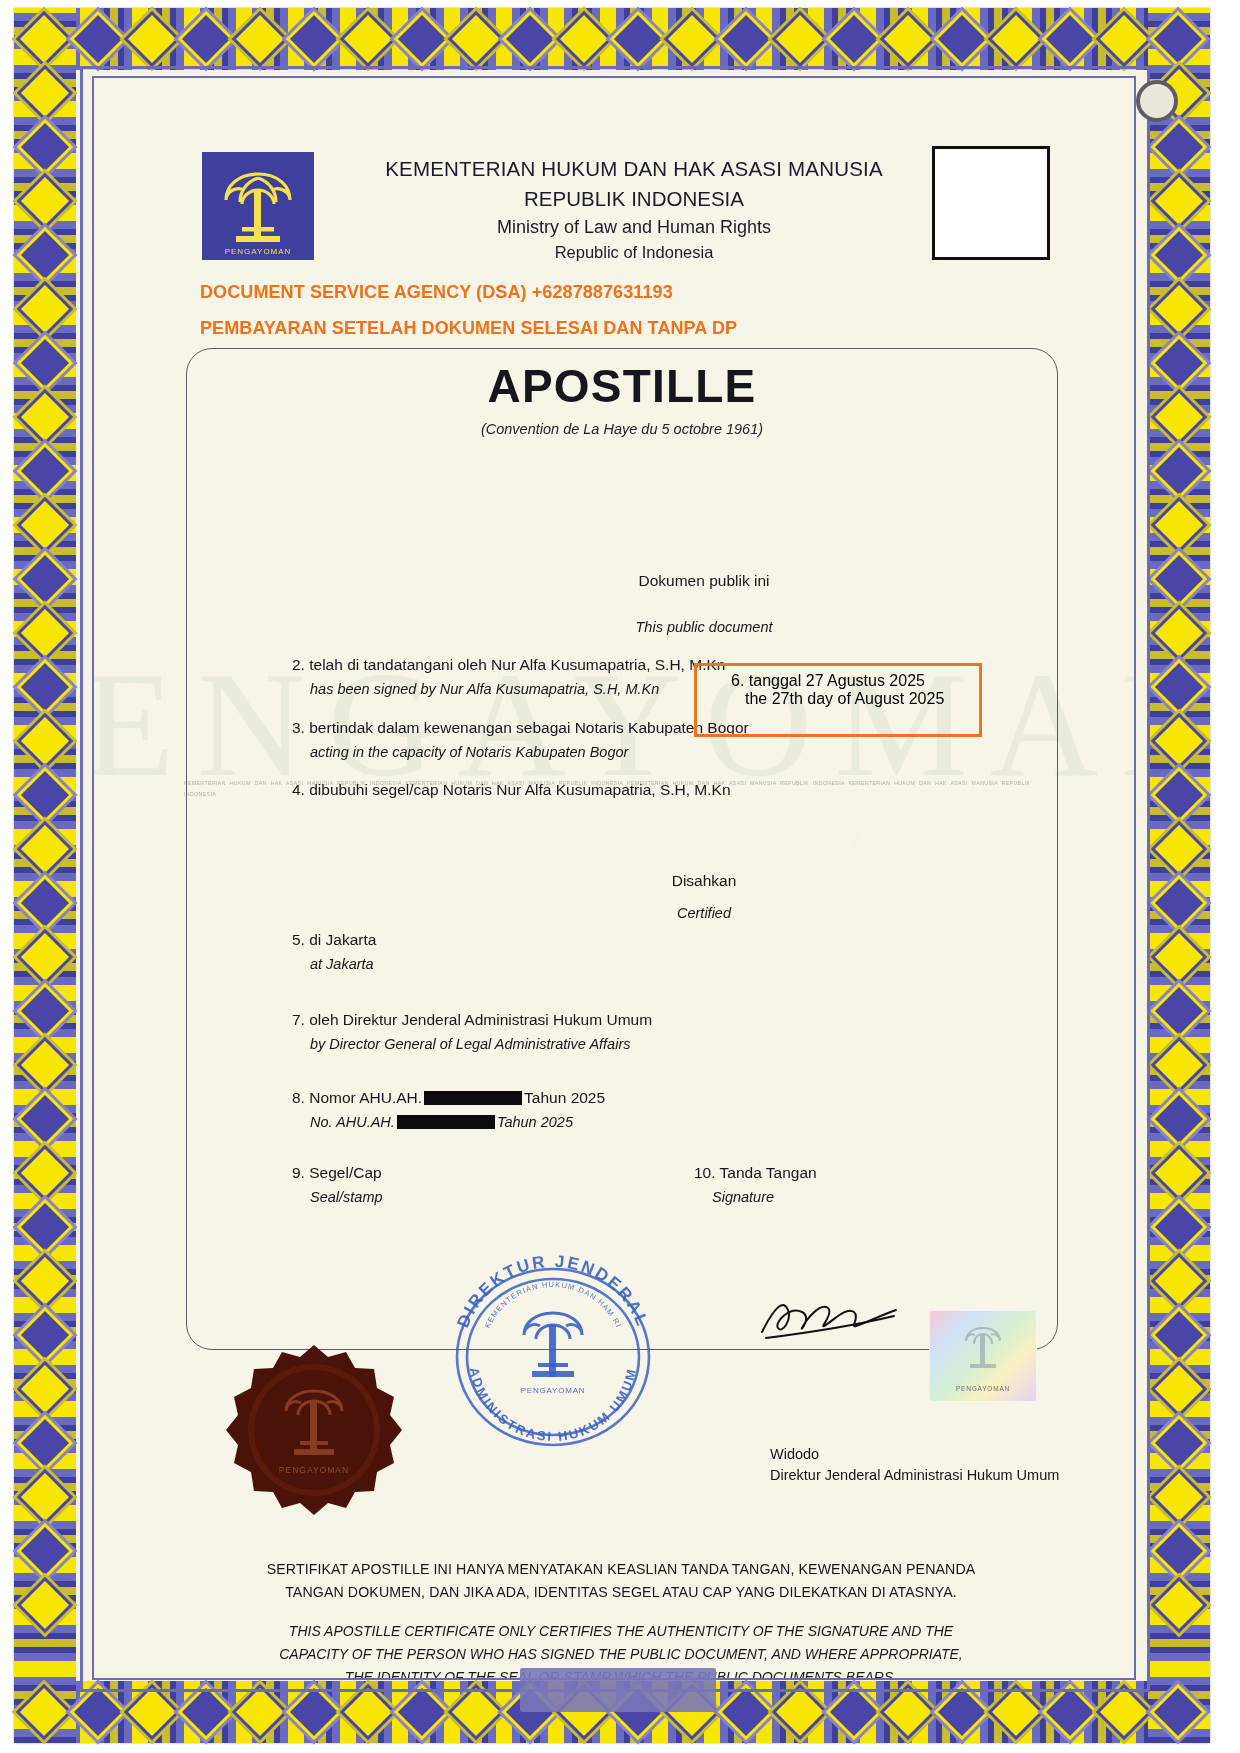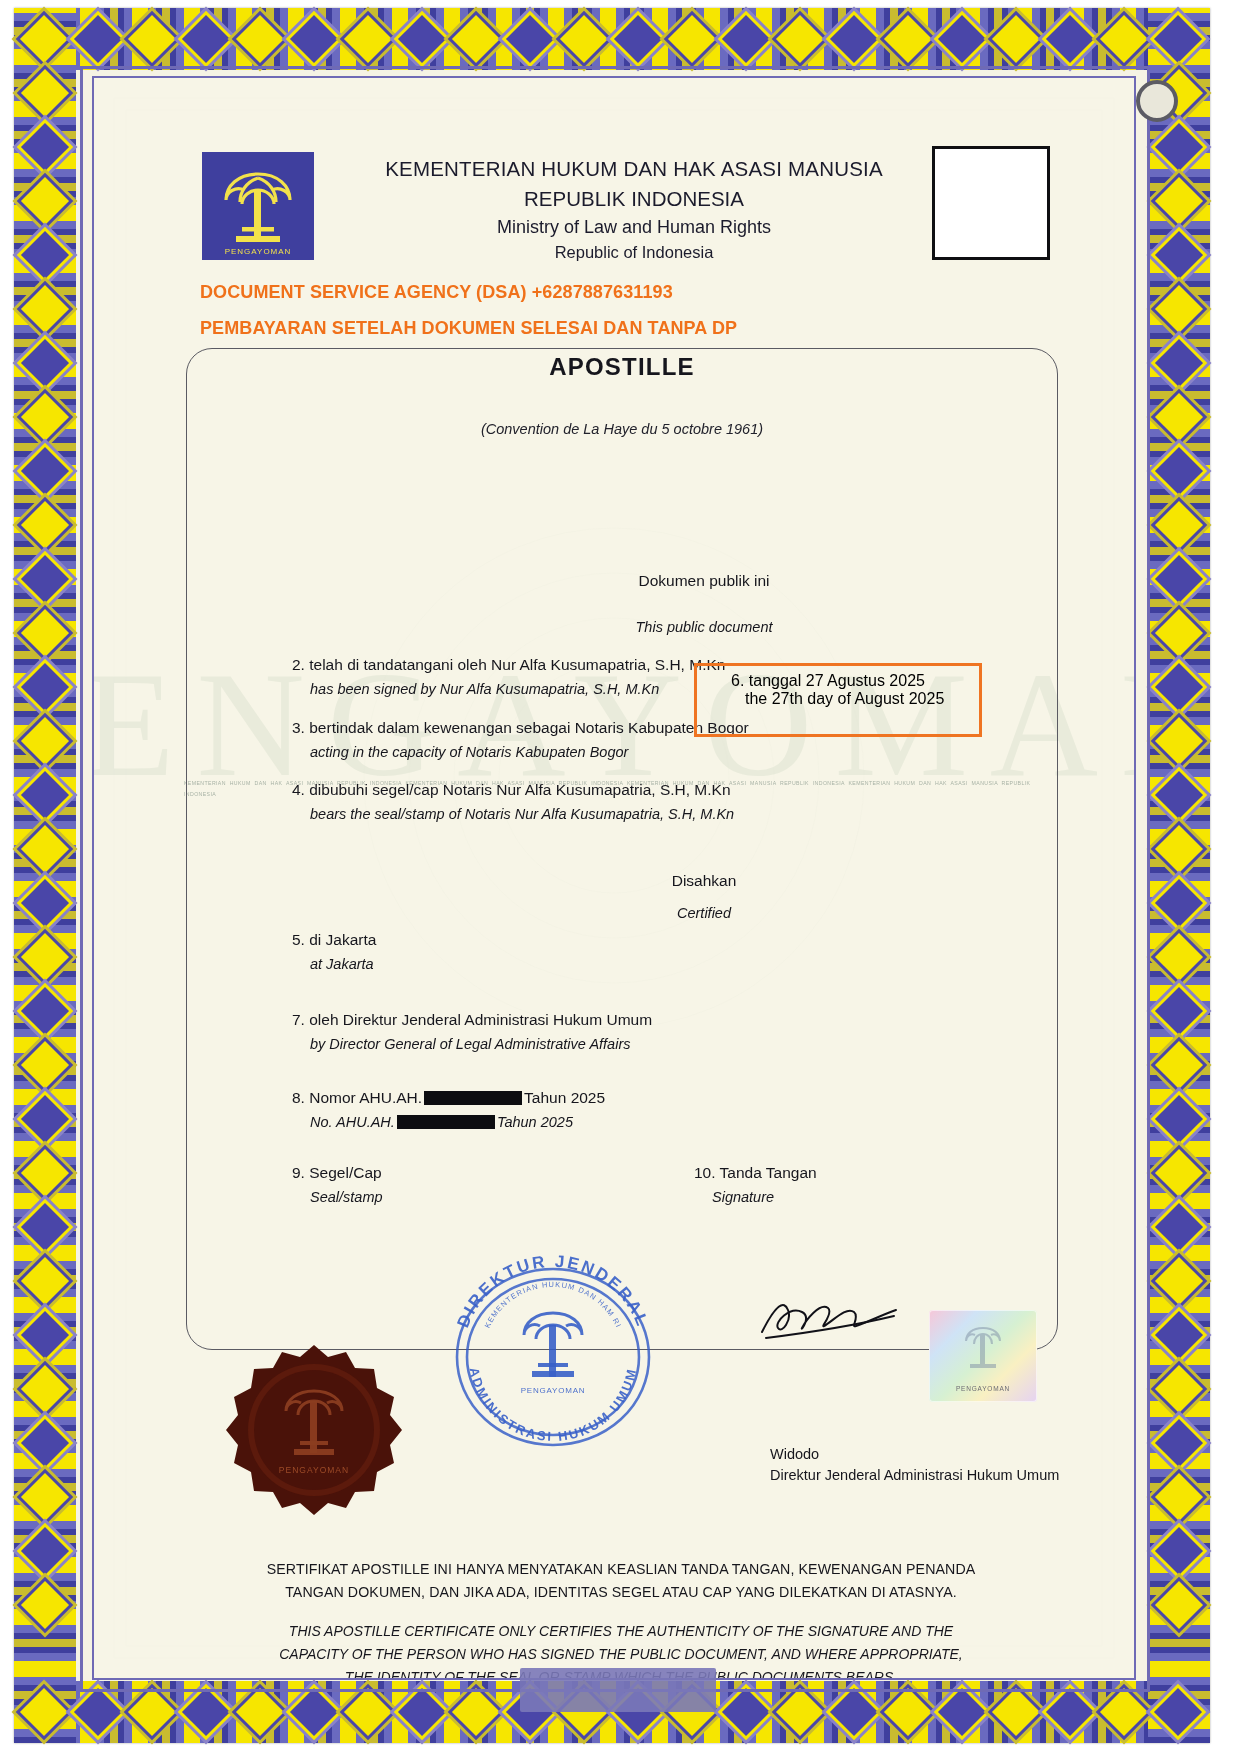--- a/index.html
+++ b/index.html
@@ -182,24 +182,24 @@
     top: 270px;
     width: 870px;
     height: 1000px;
     border: 1.6px solid #5a5a62;
     border-radius: 26px;
     background: transparent;
   }
   #apostille-title {
     position: absolute;
     left: 0;
-    top: 4px;
+    top: 10px;
     width: 100%;
     text-align: center;
-    font-size: 24px;
+    font-size: 46px;
     font-weight: bold;
     letter-spacing: 1.2px;
     color: #16161d;
   }
   #apostille-subtitle {
     position: absolute;
     left: 0;
     top: 72px;
     width: 100%;
     text-align: center;
@@ -569,21 +569,20 @@
           <span>bertindak dalam kewenangan sebagai Notaris Kabupaten Bogor</span>
         </div>
         <div class="en">acting in the capacity of Notaris Kabupaten Bogor</div>
       </div>
 
       <div class="item" style="left:198px;top:700px;">
         <div class="id">
           <span>4.</span>
           <span>dibubuhi segel/cap Notaris Nur Alfa Kusumapatria, S.H, M.Kn</span>
         </div>
-        <div class="en">bears the seal/stamp of Notaris Nur Alfa Kusumapatria, S.H, M.Kn</div>
       </div>
 
       <div class="center-item" style="left:420px;top:790px;width:380px;">
         <div class="id">Disahkan</div>
         <div class="en" style="margin-top:6px;">Certified</div>
       </div>
 
       <div class="item" style="left:198px;top:850px;">
         <div class="id">
           <span>5.</span>

